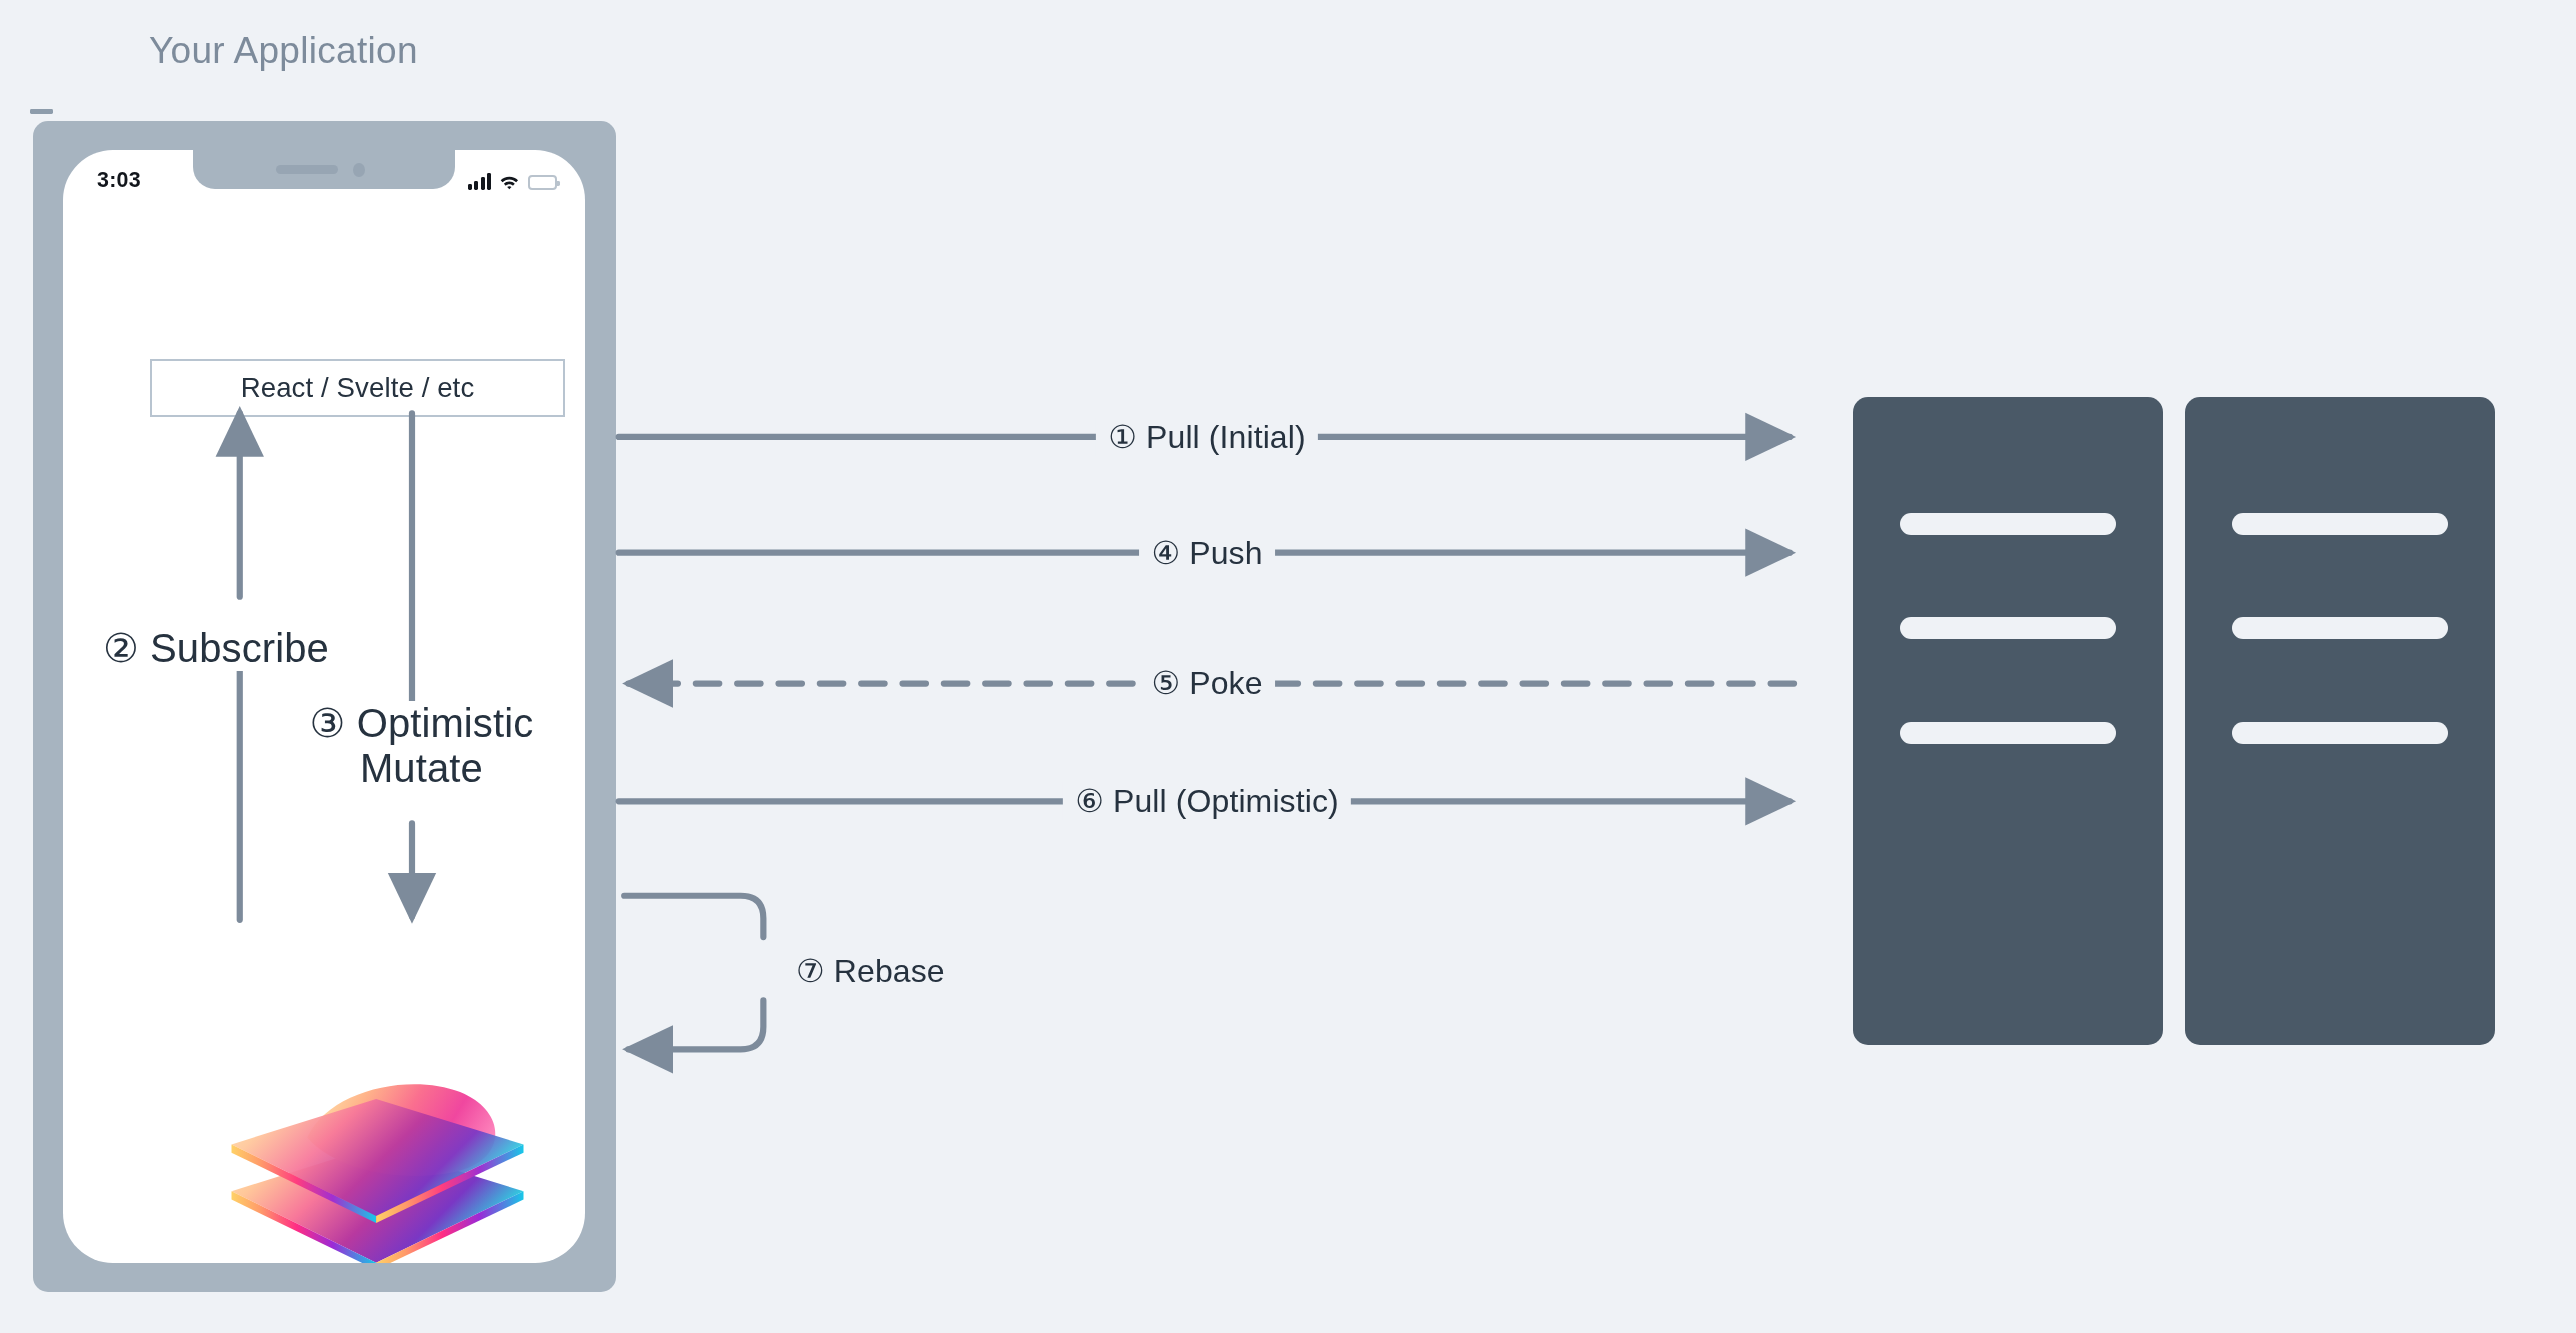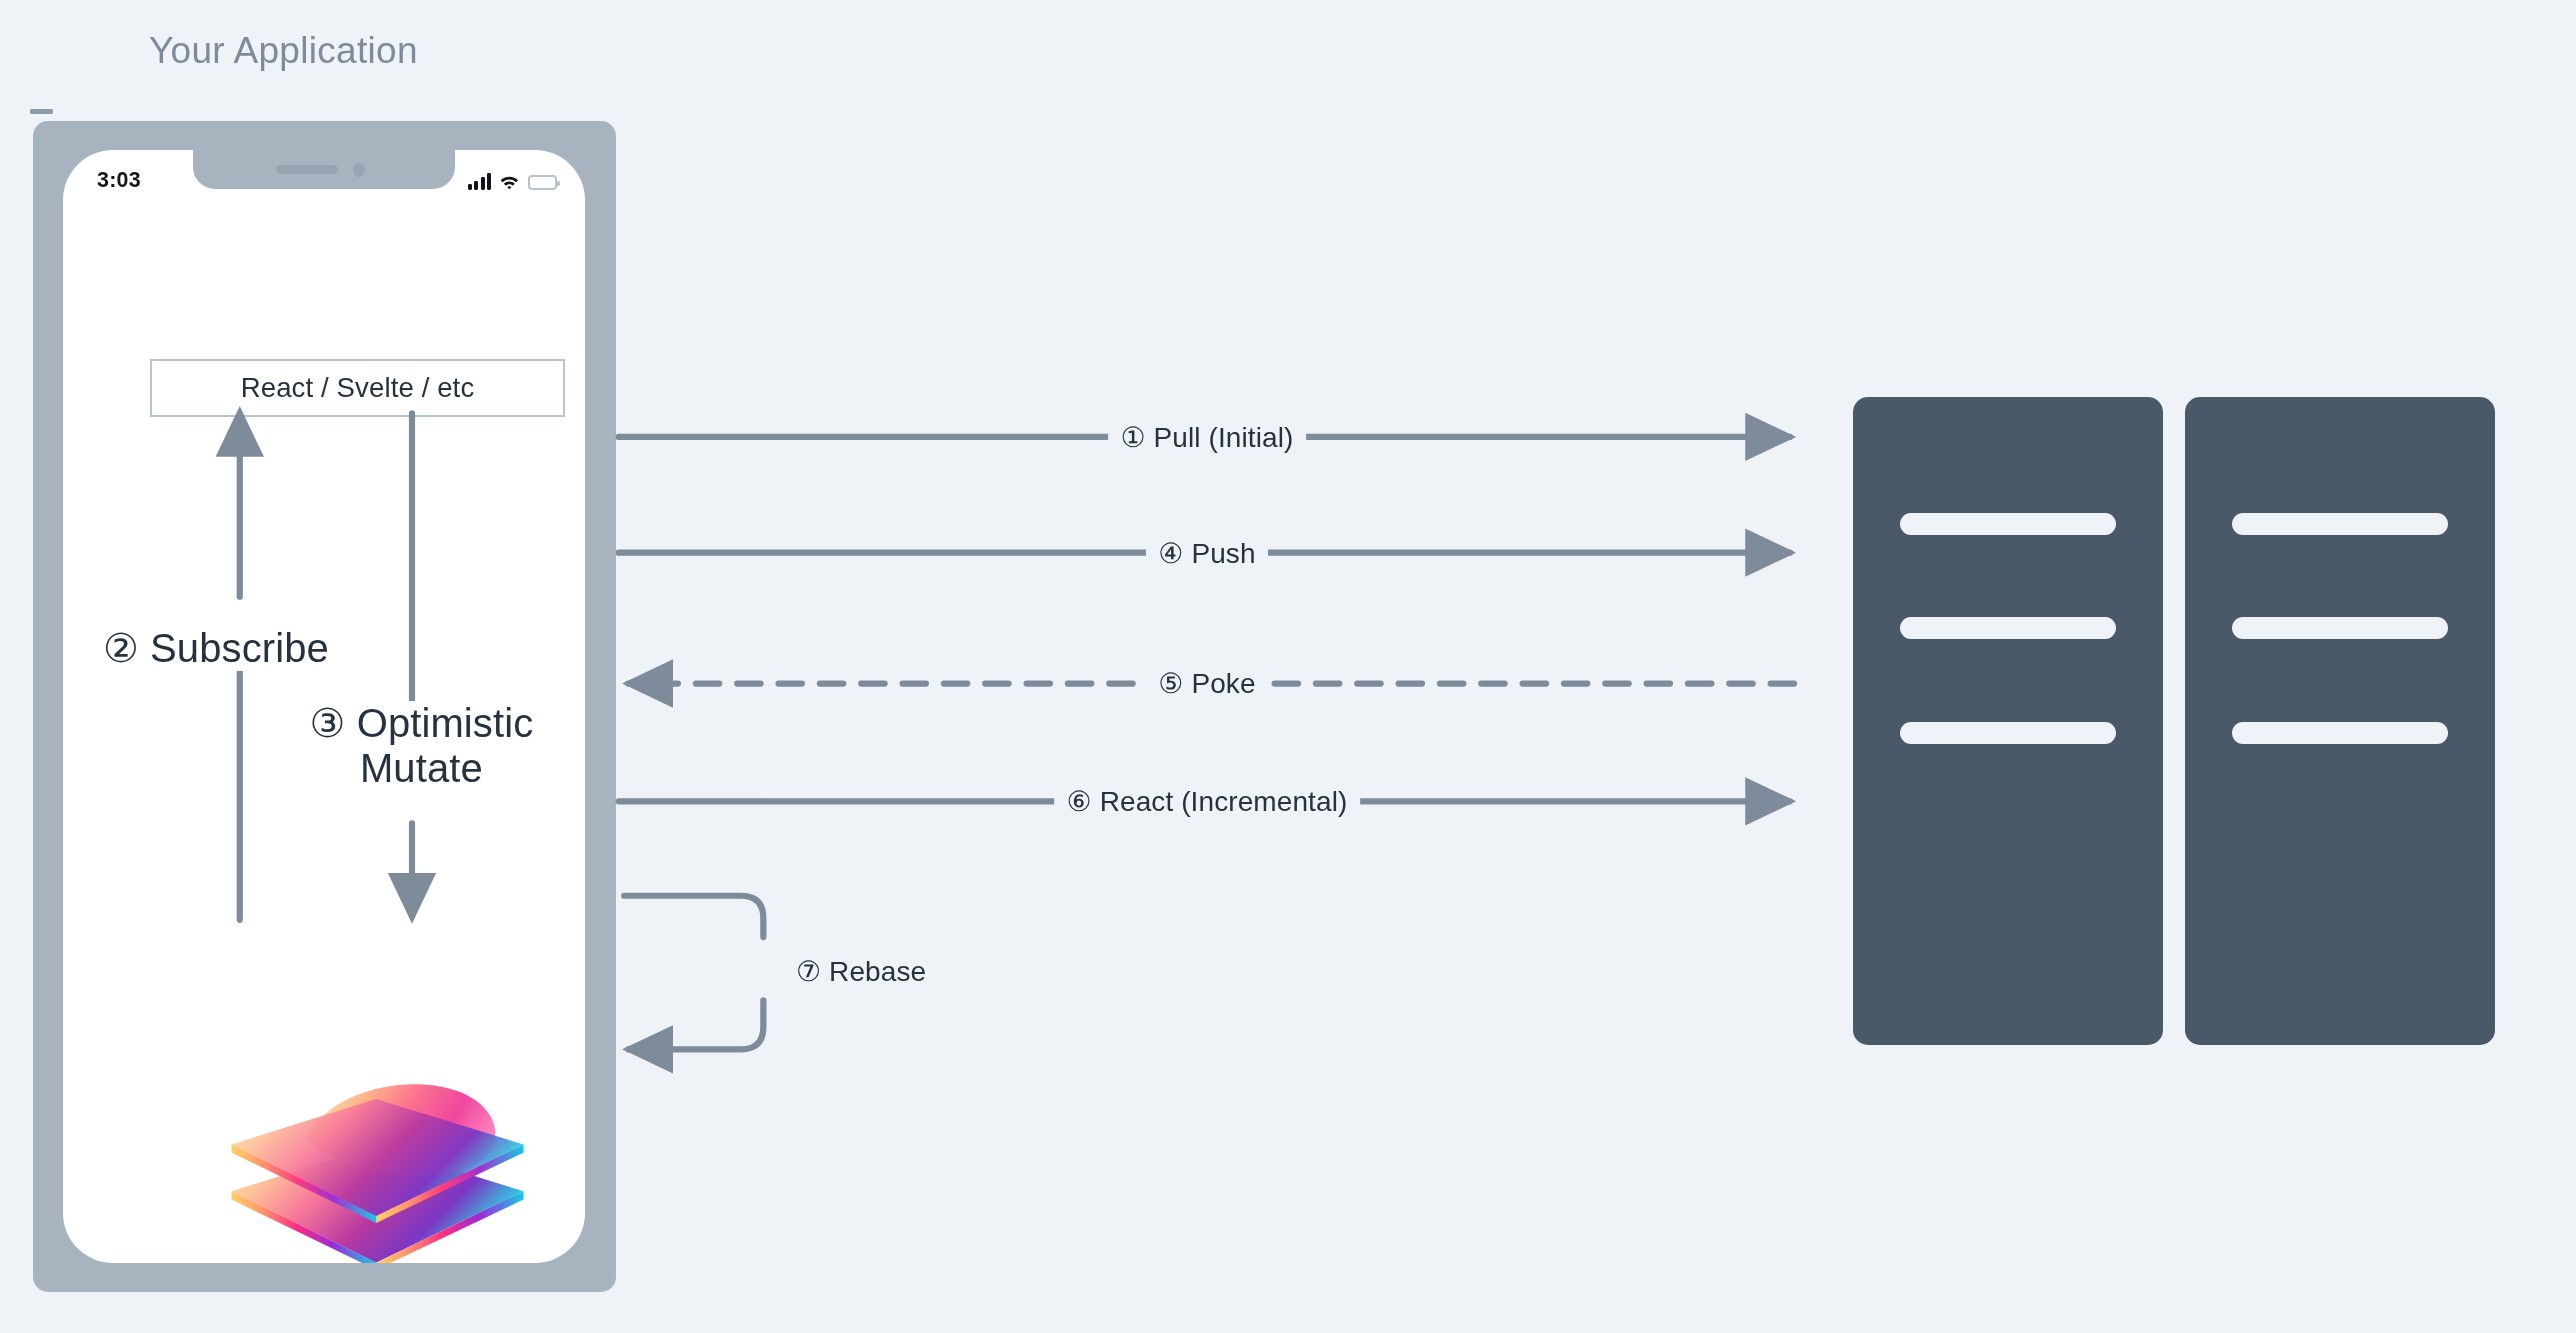--- a/index.html
+++ b/index.html
@@ -165,21 +165,21 @@
     width: 2576px; height: 1334px;
     pointer-events: none;
   }
 
   
   .flow-label {
     position: absolute;
     transform: translate(-50%, -50%);
     background: #eff2f6;
     padding: 0 12.4px;
-    font-size: 28px;
+    font-size: 32px;
     color: #26323f;
     white-space: nowrap;
     letter-spacing: 0.1px;
     text-align: center;
   }
   .inside-label {
     position: absolute;
     background: #ffffff;
     font-size: 40px;
     color: #26323f;
@@ -352,21 +352,21 @@
     <path d="M 598 600 V 1020" fill="none" stroke="#7d8b9b" stroke-width="9" stroke-linecap="round"></path>
     <path d="M 598 1195 V 1330" fill="none" stroke="#7d8b9b" stroke-width="9" stroke-linecap="round" marker-end="url(#arrowUpIn)"></path>
   </svg>
 
   <div class="flow-label" style="left:1207px; top:437px;">① Pull (Initial)</div>
 
   <div class="flow-label" style="left:1207px; top:553px;">④ Push</div>
 
   <div class="flow-label" style="left:1207px; top:683px;">⑤ Poke</div>
 
-  <div class="flow-label" style="left:1207px; top:801px;">⑥ React (Incremental)</div>
+  <div class="flow-label" style="left:1207px; top:801px;">⑥ Pull (Optimistic)</div>
 
   <div class="flow-label" style="left:796px; top:971px; transform:translate(0,-50%); padding-left:0;">⑦ Rebase</div>
 
   <div class="inside-label" style="left:96px; top:589px;margin-top:36px;">
     <span>② </span>
     <span>Subscribe</span>
   </div>
 
   <div class="inside-label two-line" style="left:270px; top:701px; width:289px;">
     <div>③ Optimistic</div>

